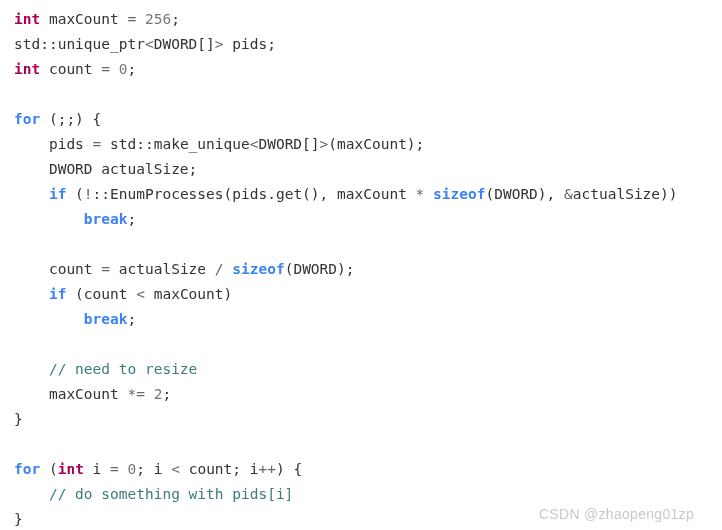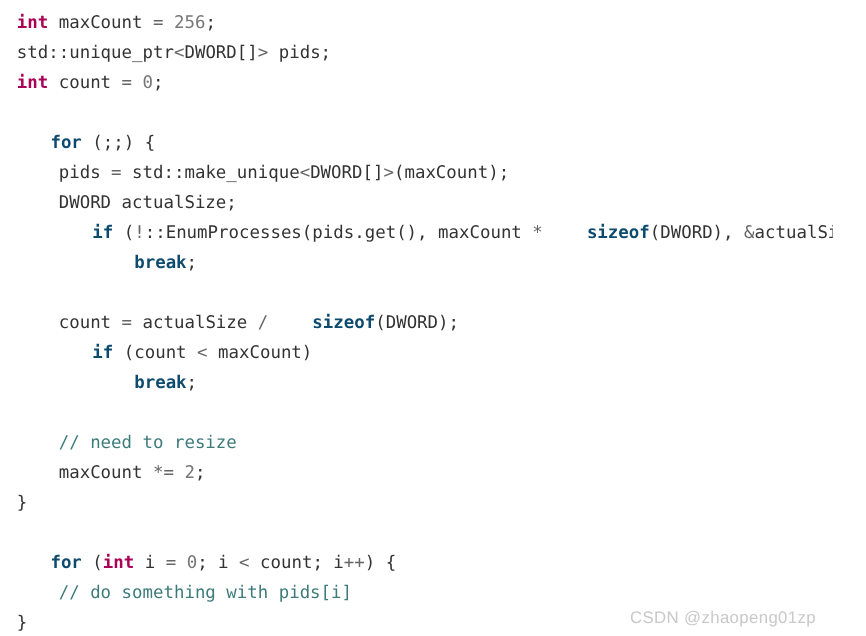--- a/index.html
+++ b/index.html
@@ -24,30 +24,30 @@
     line-height: 25px;
     white-space: pre;
     color: #333333;
   }
   .code-line {
     white-space: pre;
     min-height: 25px;
   }
   
   .tok-plain    { color: #333333; }
-  .tok-keyword  { color: #0c4a6e; font-weight: bold; margin-left: 28px; }
+  .tok-keyword  { color: #3b82f6; font-weight: bold; }
   .tok-type     { color: #aa0055; font-weight: bold; }
   .tok-number   { color: #777777; }
   .tok-operator { color: #666666; }
   .tok-comment  { color: #3d7b7b; }
   .tok-punct    { color: #333333; }
 
   #watermark {
     position: absolute;
-    right: 14px;
+    right: 0;
     bottom: 8px;
     font-family: "Liberation Sans", sans-serif;
     font-size: 14px;
     color: #c9c9c9;
     letter-spacing: 0.3px;
     white-space: pre;
   }
 </style>
 </head>
 <body>

